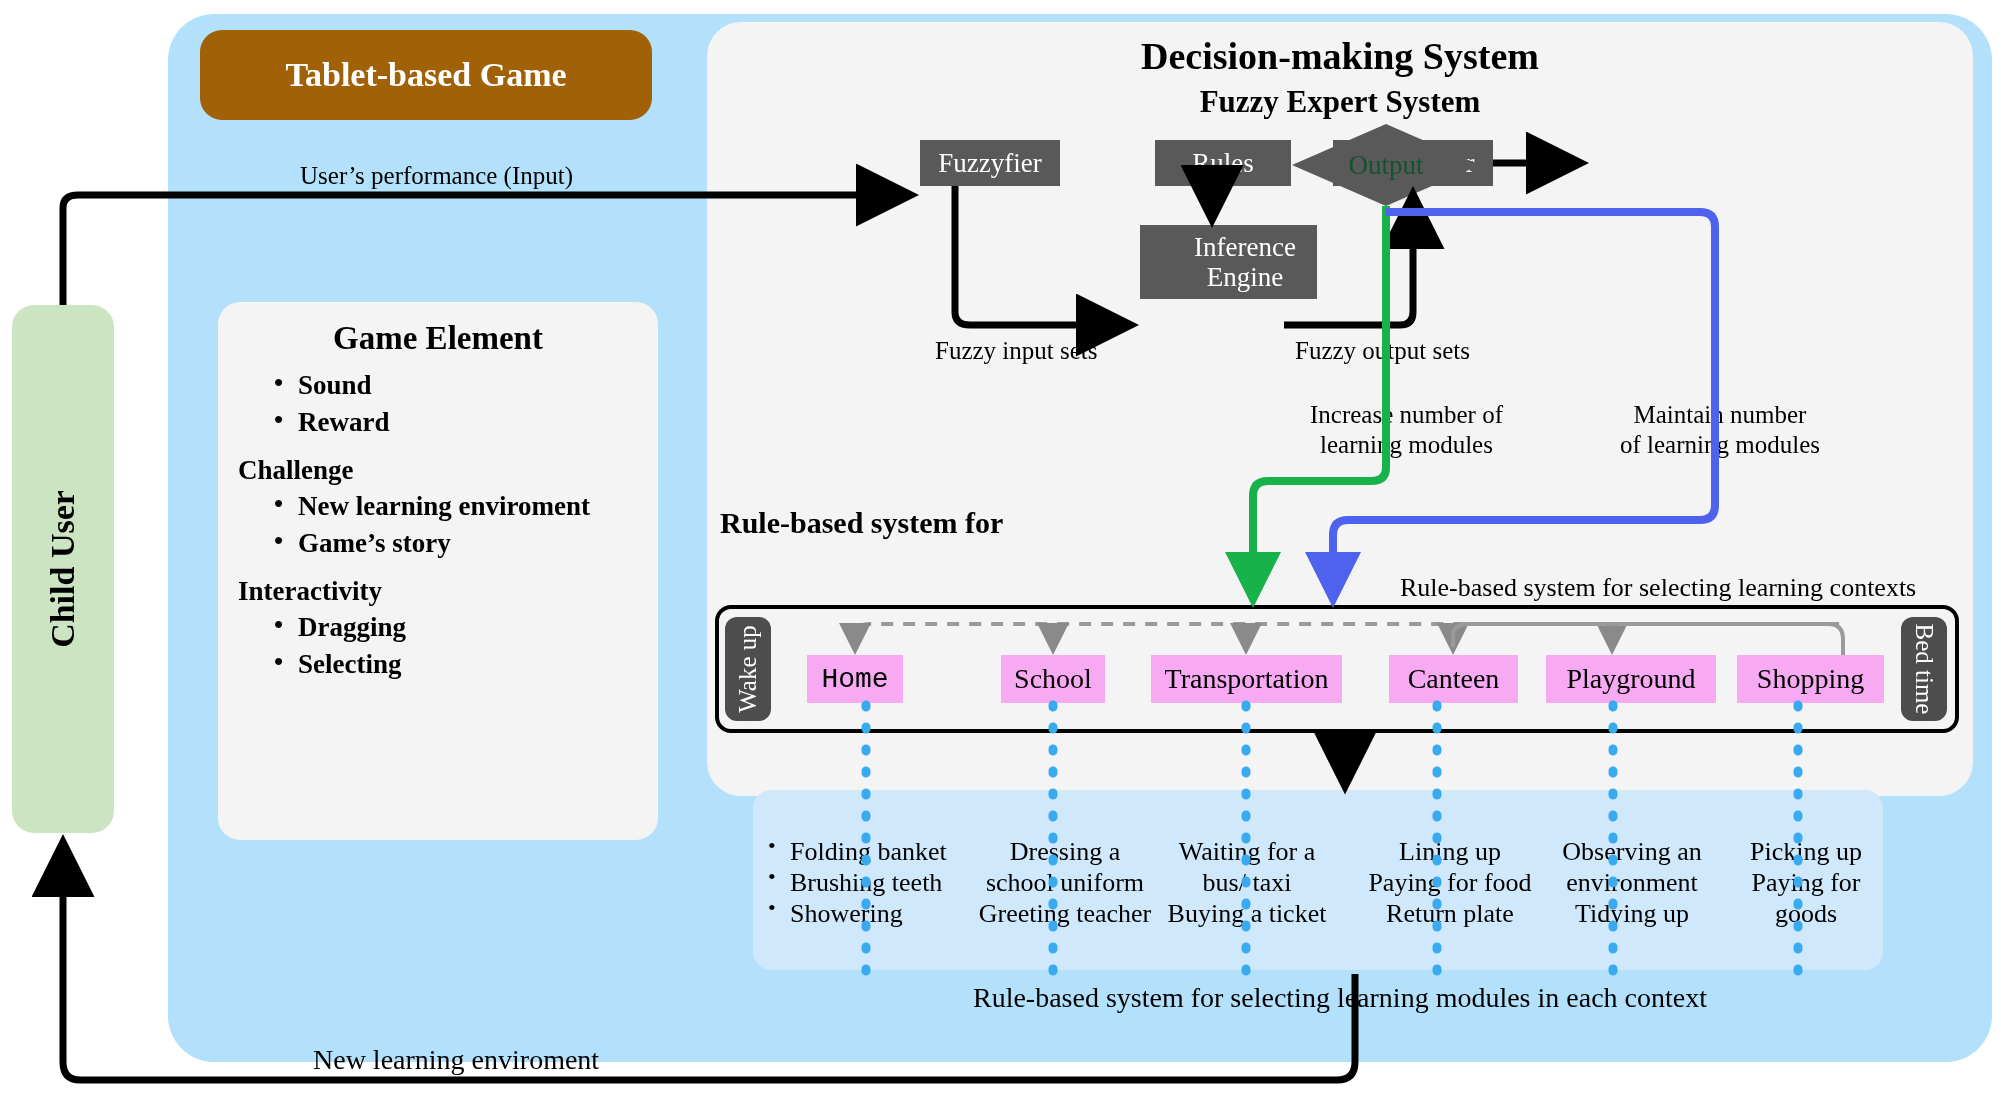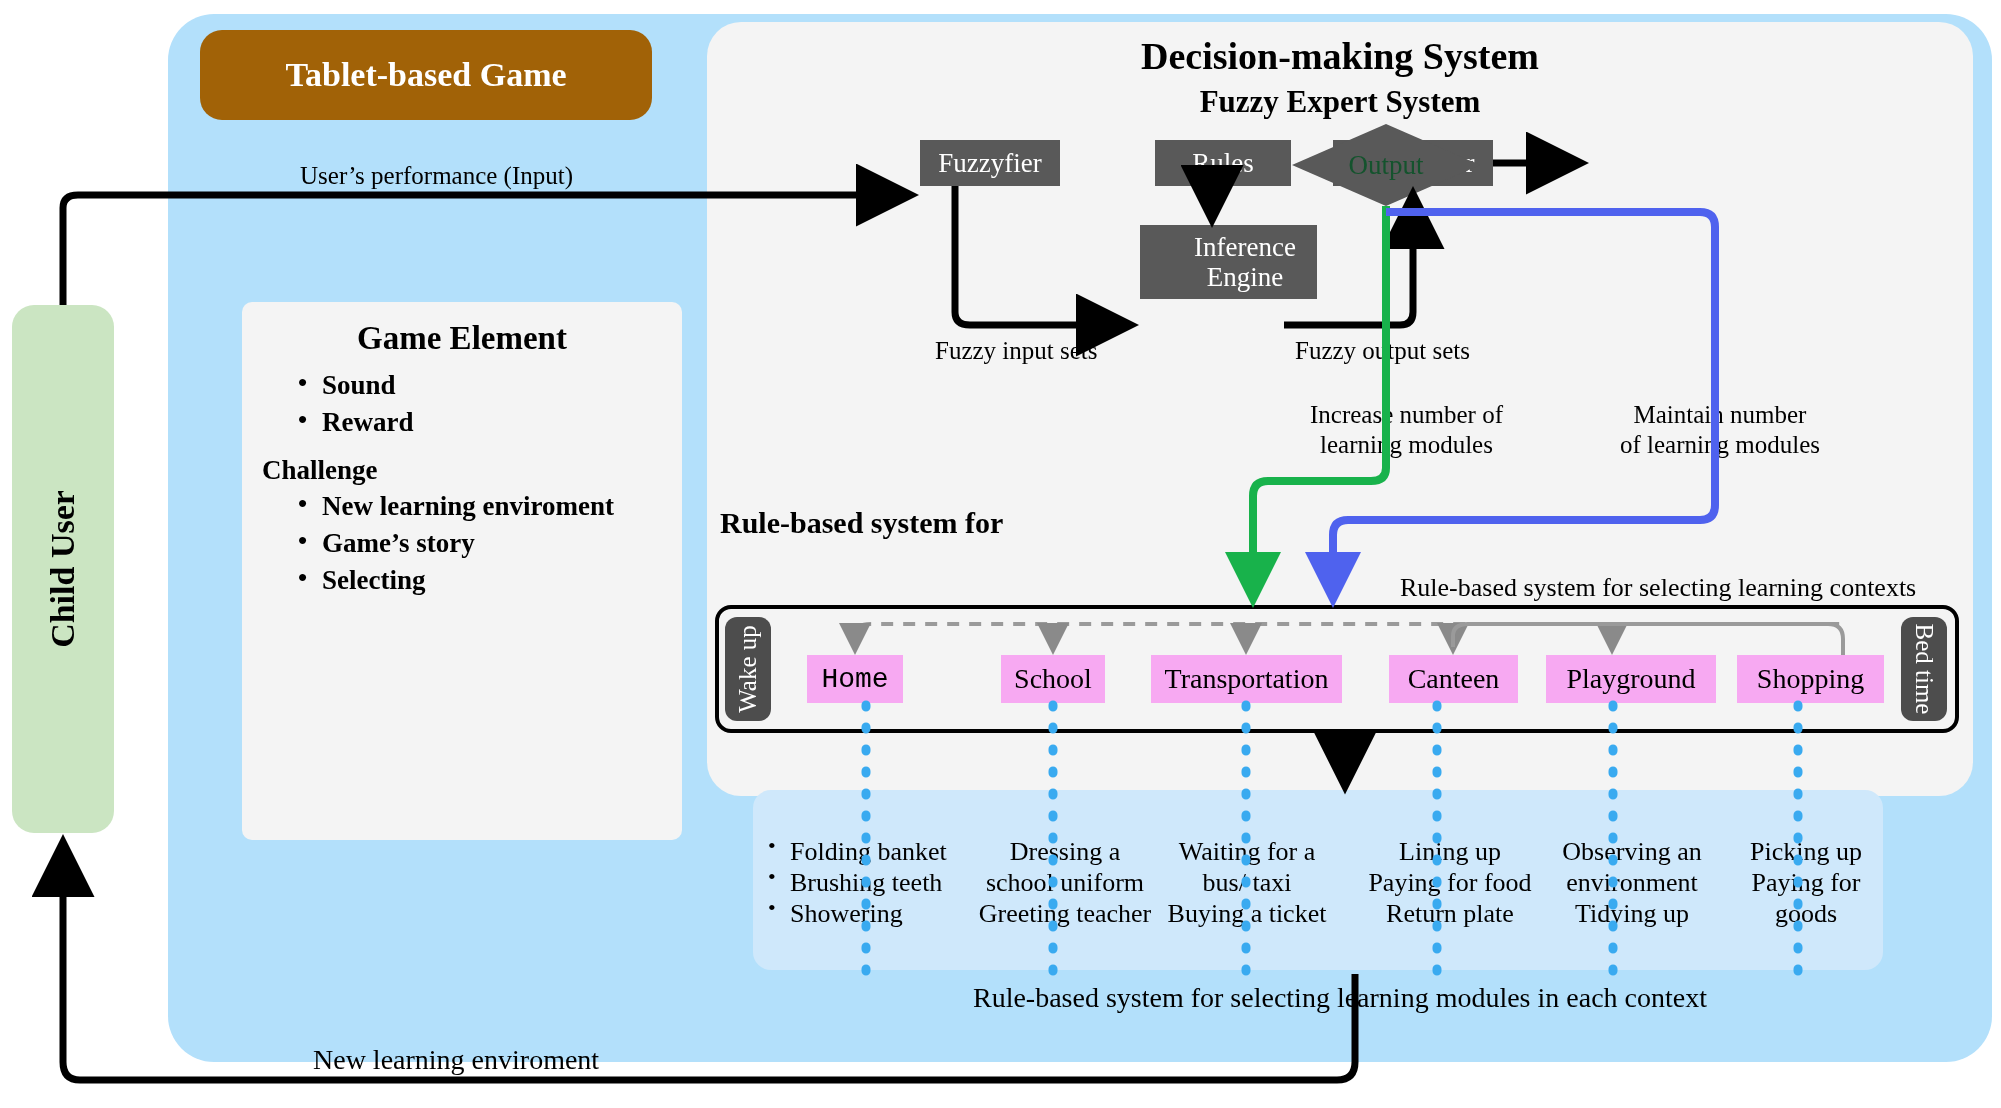--- a/index.html
+++ b/index.html
@@ -12,22 +12,22 @@
   #dm-panel{left:707px;top:22px;width:1266px;height:774px;
       background:#f4f4f4;border-radius:34px;}
   #child-user{left:12px;top:305px;width:102px;height:528px;
       background:#cbe5c2;border-radius:22px;}
   #child-user .vtext{position:absolute;left:50%;top:50%;
       transform:translate(-50%,-50%) rotate(-90deg);white-space:nowrap;
       font-weight:bold;font-size:34px;color:#000;}
   #tablet-title{left:200px;top:30px;width:452px;height:90px;
       background:#a16207;border-radius:22px;color:#fff;font-weight:bold;
       font-size:34px;display:flex;align-items:center;justify-content:center;}
-  #game-element{left:242px;top:302px;width:440px;height:538px;
-      background:#f4f4f4;border-radius:10px;}
+  #game-element{left:218px;top:302px;width:440px;height:538px;
+      background:#f4f4f4;border-radius:22px;}
   #game-element h2{margin:0;padding:18px 0 10px 0;text-align:center;
       font-size:33px;font-weight:bold;}
   .ge-head{font-size:27px;font-weight:bold;margin:14px 0 2px 20px;}
   .ge-list{margin:0 0 0 54px;padding:0;list-style:none;}
   .ge-list li{font-size:27px;font-weight:bold;line-height:1.37;position:relative;
       padding-left:26px;}
   .ge-list li:before{content:"\2022";position:absolute;left:2px;top:-2px;font-size:26px;}
   
   #dm-title{left:707px;top:34px;width:1266px;text-align:center;
       font-size:38px;font-weight:bold;}
@@ -94,21 +94,23 @@
     <li>Sound</li>
     <li>Reward</li>
   </ul>
 
   <div class="ge-head">Challenge</div>
   <ul class="ge-list">
     <li>New learning enviroment</li>
     <li>Game’s story</li>
   </ul>
 
+  <div class="ge-head">Interactivity</div>
   <ul class="ge-list">
+    <li>Dragging</li>
     <li>Selecting</li>
   </ul>
 </div>
 
 <div class="abs" id="dm-title">Decision-making System</div>
 <div class="abs" id="fes-title">Fuzzy Expert System</div>
 
 <div class="abs gbox" id="box-fuzzyfier">Fuzzyfier</div>
 <div class="abs gbox" id="box-rules">Rules</div>
 <div class="abs gbox" id="box-defuzzifier">Defuzzifier</div>

